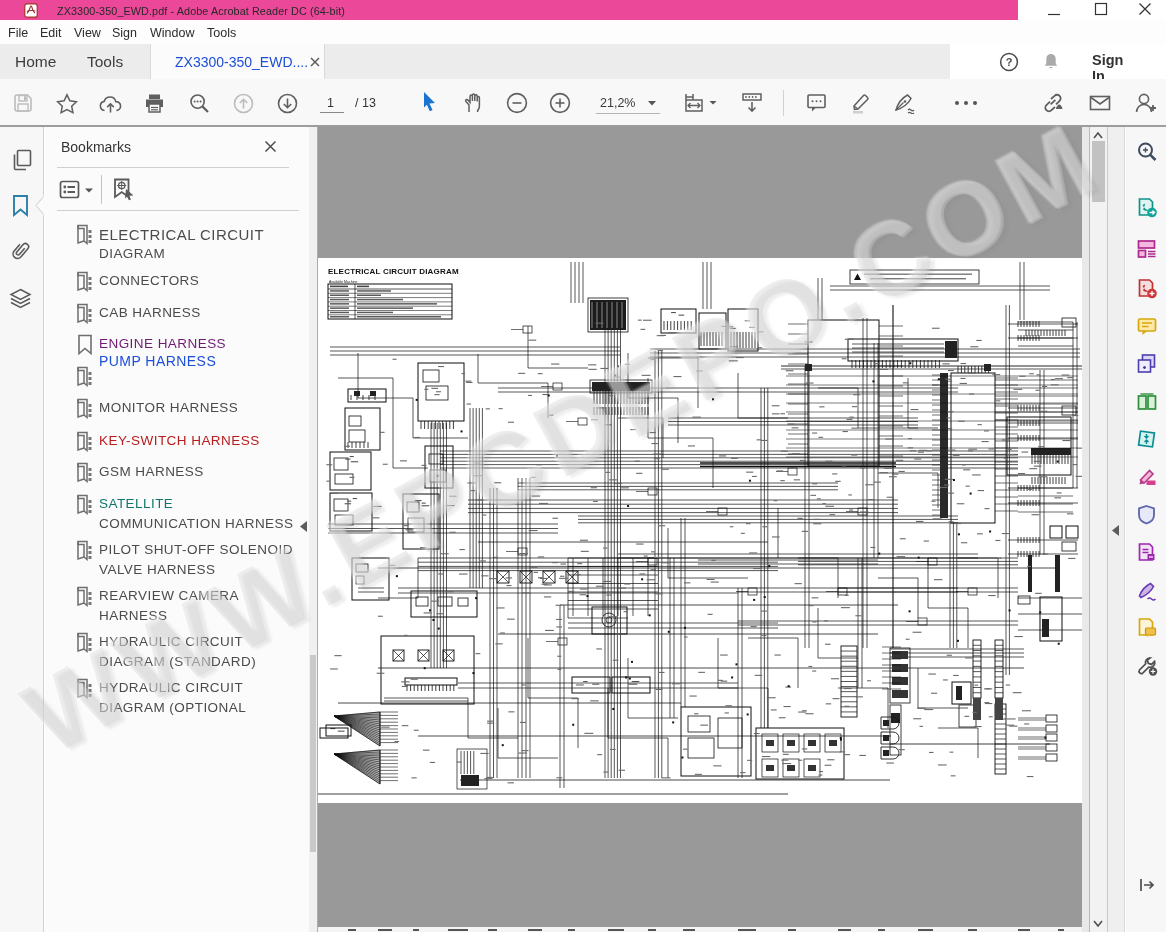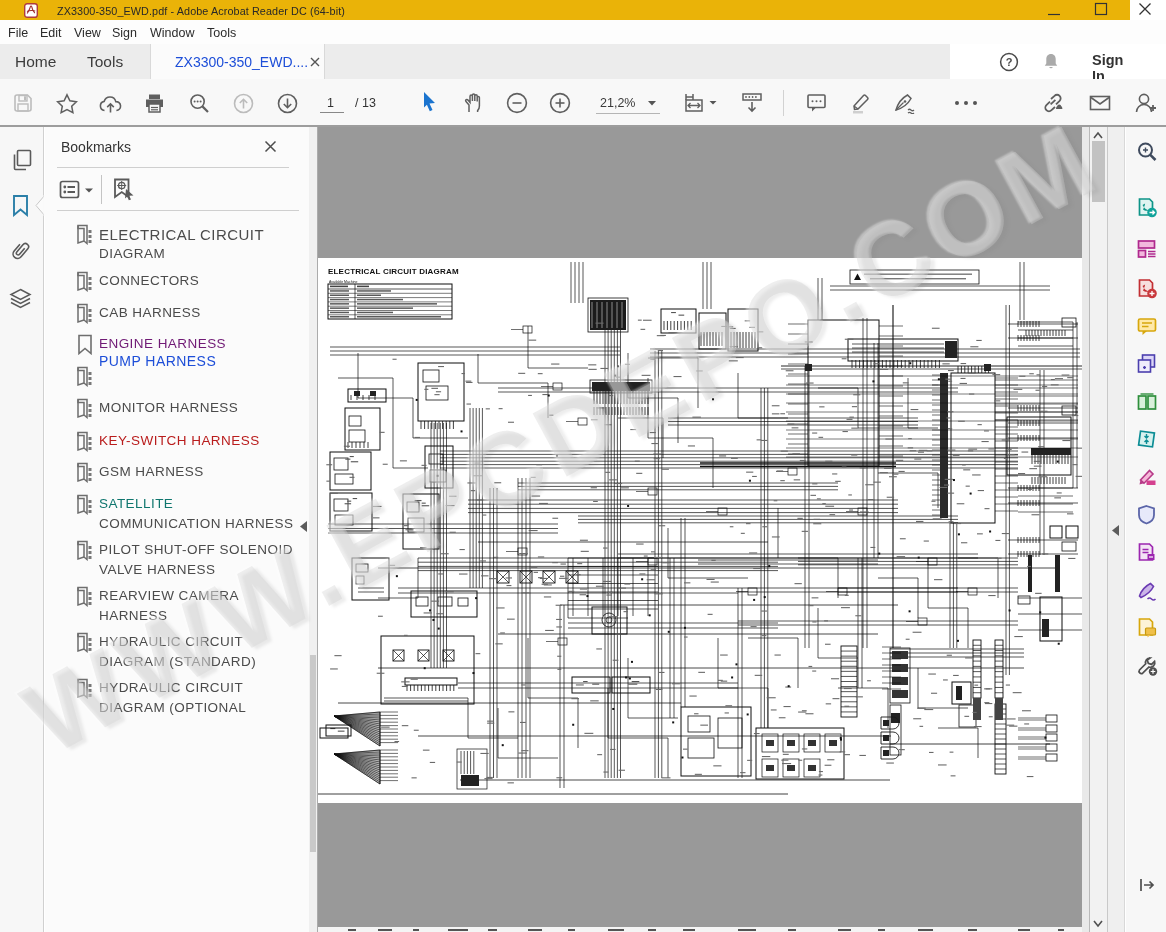--- a/index.html
+++ b/index.html
@@ -1,17 +1,17 @@
 <!DOCTYPE html>
 <html><head><meta charset="utf-8"><style>
 *{margin:0;padding:0;box-sizing:border-box}
 html,body{width:1166px;height:932px;overflow:hidden;font-family:"Liberation Sans",sans-serif;background:#fff;position:relative}
 .abs{position:absolute}
 </style></head><body>
-<div class="abs" style="left:0;top:0;width:1130px;height:20px;background:#eab308">
+<div class="abs" style="left:0;top:0;width:1018px;height:20px;background:#ec4899">
     <svg class="abs" style="left:24px;top:3px" width="14" height="15" viewBox="0 0 14 15">
 <rect x="0.7" y="0.7" width="12.6" height="13.6" rx="2.4" fill="#fff" stroke="#b03c3c" stroke-width="1.4"></rect>
 <path d="M3.2 10.5 C4.6 8.2 6.1 5 6.4 3.6 C6.6 2.8 7.5 2.8 7.7 3.6 C8 5.2 9.2 8.3 10.8 10.2" stroke="#a03030" stroke-width="1.1" fill="none"></path>
 <path d="M3 8.6 C5.5 7.3 9.5 7.1 11.2 8.1" stroke="#a03030" stroke-width="1.1" fill="none"></path>
 </svg>
     <span class="abs" style="left:57px;top:4.5px;font-size:10.8px;color:#282828;letter-spacing:0.1px">ZX3300-350_EWD.pdf - Adobe Acrobat Reader DC (64-bit)</span>
     <svg class="abs" style="left:1040px;top:0" width="126" height="20" viewBox="0 0 126 20">
       <line x1="8" y1="14.5" x2="20" y2="14.5" stroke="#333" stroke-width="1.2"></line>
       <rect x="55.5" y="3.5" width="11" height="11" fill="none" stroke="#333" stroke-width="1.2"></rect>
       <path d="M99.5 3.5 L110.5 14.5 M110.5 3.5 L99.5 14.5" stroke="#333" stroke-width="1.3"></path>

